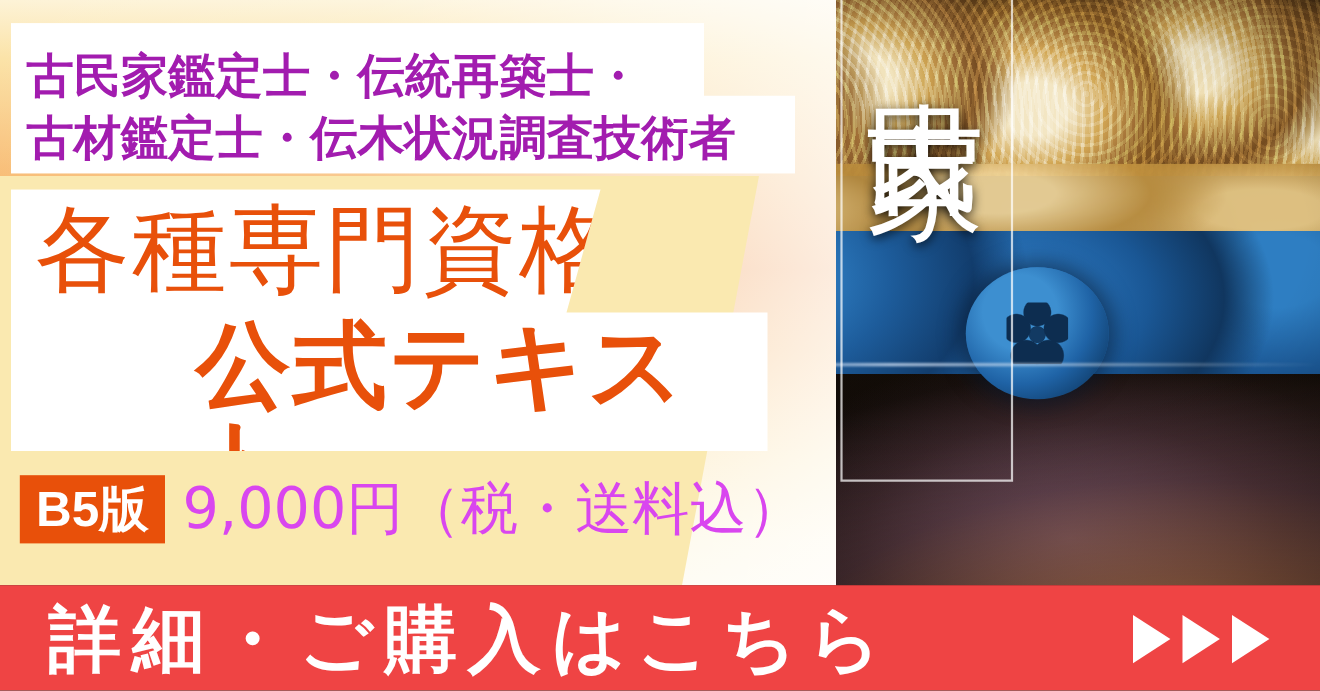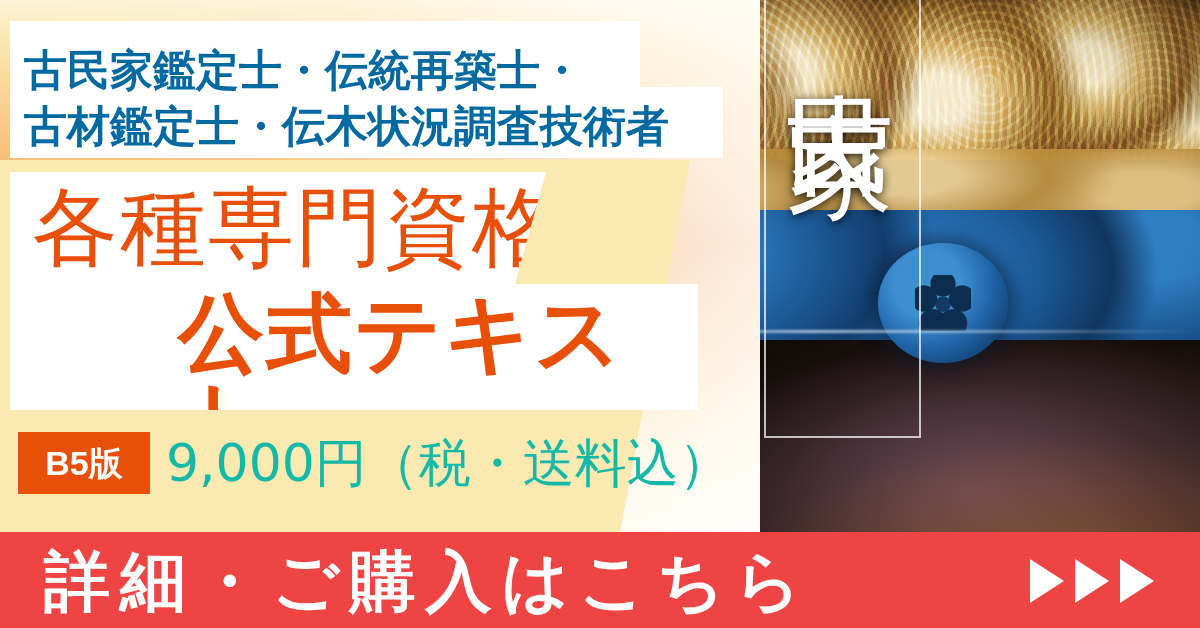--- a/index.html
+++ b/index.html
@@ -129,21 +129,21 @@
 
   
   .panel-quals{
     position:absolute;left:10px;top:21px;width:713px;height:137px;
     background:#fff;
     clip-path:polygon(0 0, 630px 0, 630px 66px, 713px 66px, 713px 137px, 0 137px);
   }
   .quals-text{
     position:absolute;left:14px;top:22px;width:700px;
     font-size:43px;font-weight:700;line-height:1.30;
-    color:#0369a1;letter-spacing:0px;white-space:pre-line;
+    color:#a21caf;letter-spacing:0px;white-space:pre-line;
   }
 
   
   .panel-head{
     position:absolute;left:10px;top:172px;width:688px;height:238px;
     background:#fff;
     clip-path:polygon(0 0, 536px 0, 505px 112px, 688px 112px, 688px 238px, 0 238px);
   }
   .head-l1{
     position:absolute;left:22px;top:12px;
@@ -151,25 +151,25 @@
   }
   .head-l2{
     position:absolute;left:168px;top:118px;
     font-size:86px;font-weight:700;line-height:1;color:#e8500a;letter-spacing:2px;
   }
 
   
   .badge-b5{
     position:absolute;left:18px;top:432px;width:132px;height:62px;
     background:#e8500a;color:#fff;
-    font-size:34px;font-weight:700;line-height:62px;text-align:center;letter-spacing:0px;
+    font-size:45px;font-weight:700;line-height:62px;text-align:center;letter-spacing:0px;
   }
   .price-text{
     position:absolute;left:166px;top:430px;
-    font-size:52px;font-weight:400;line-height:66px;color:#14b8a6;letter-spacing:0px;
+    font-size:52px;font-weight:400;line-height:66px;color:#d946ef;letter-spacing:0px;
     font-family:"DejaVu Sans","Liberation Sans",sans-serif;
   }
 
   
   .cta-bar{
     position:absolute;left:0;top:532px;width:1200px;height:96px;background:#ef4444;
   }
   .cta-text{
     position:absolute;left:44px;top:10px;
     font-size:66px;font-weight:700;line-height:78px;color:#fff;letter-spacing:10px;

